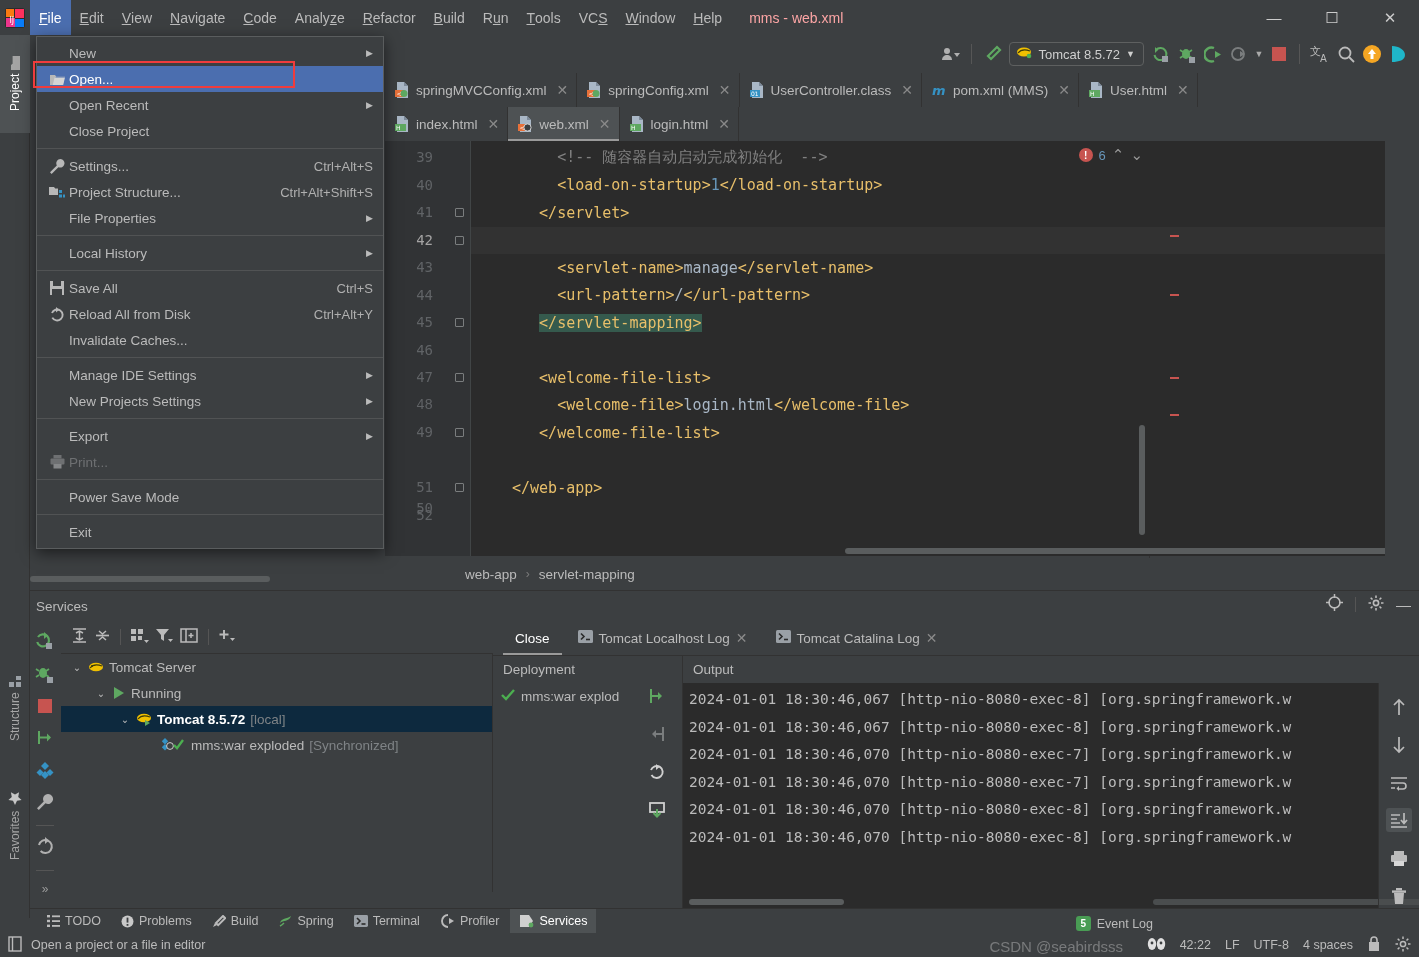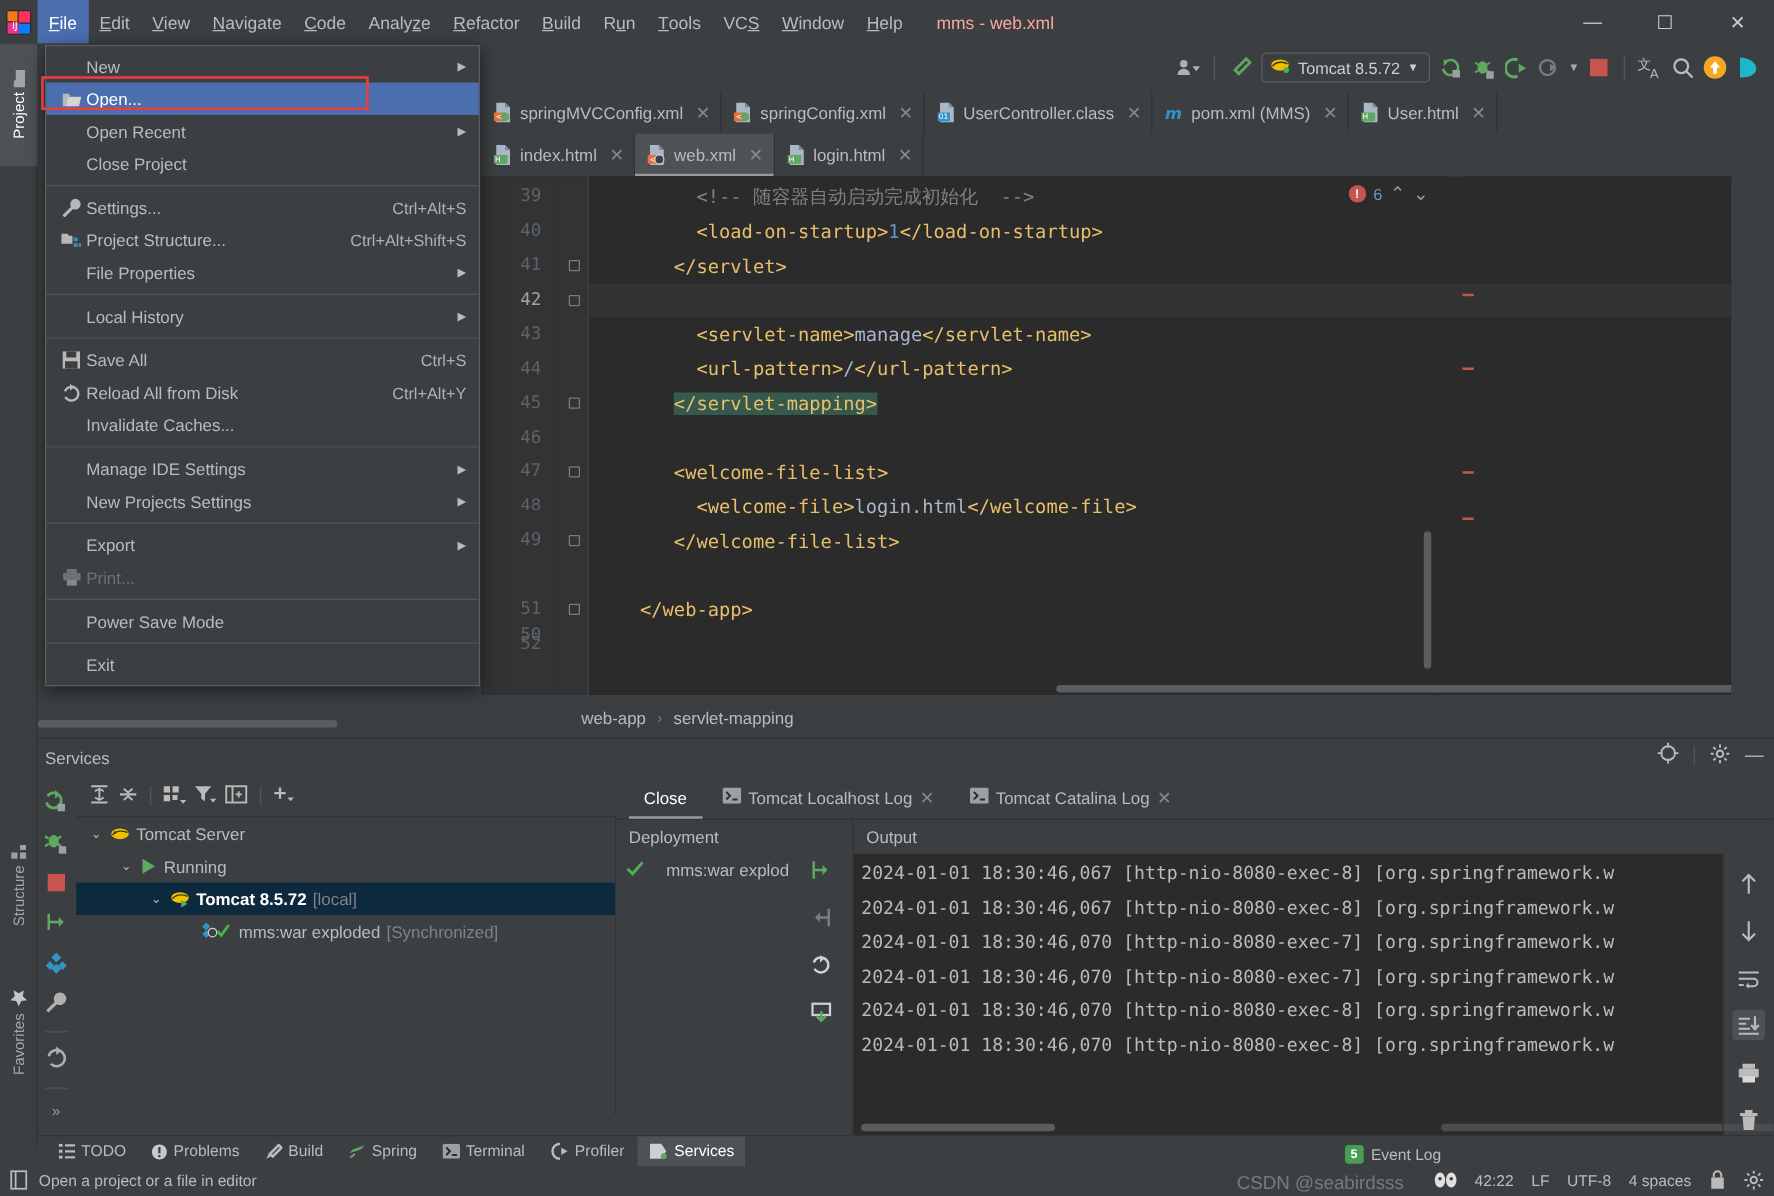--- a/index.html
+++ b/index.html
@@ -224,21 +224,21 @@
   .ltab {
     display: flex; align-items: center; gap: 6px; height: 34px; padding: 0 12px;
     font-size: 13.5px; color: #bbbbbb; white-space: nowrap;
   }
   .ltab.sel { box-shadow: inset 0 -2px 0 #9a9a9a; color: #ffffff; }
   .ltab .x { color: #8a8a8a; font-size: 14px; }
   .col-hdrs { display: flex; height: 28px; border-top: 1px solid #323232; }
   .col-dep { width: 190px; display:flex; align-items:center; padding-left: 10px; font-size: 13.5px; border-right: 1px solid #323232;}
   .col-out { flex: 1; display:flex; align-items:center; padding-left: 10px; font-size: 13.5px; }
   .dep-body { position:absolute; left:0; top:62px; width:190px; bottom:0; border-right:1px solid #323232; }
-  .dep-row { height: 26px; display:flex; align-items:center; gap:18px; padding-left: 8px; font-size: 13.5px; white-space: nowrap;}
+  .dep-row { height: 26px; display:flex; align-items:center; gap:6px; padding-left: 8px; font-size: 13.5px; white-space: nowrap;}
   .dep-icons { position:absolute; left:155px; top:4px; display:flex; flex-direction:column; gap:17px; align-items:center;}
   .out-body {
     position:absolute; left:190px; top:62px; right:41px; bottom:0;
     background: #2b2b2b; overflow: hidden; padding-top: 3px;
   }
   .logline {
     height: 27.5px; line-height: 27.5px;
     font-family: "DejaVu Sans Mono", monospace; font-size: 14.5px; color: #bbbbbb;
     white-space: pre; padding-left: 6px;
   }

